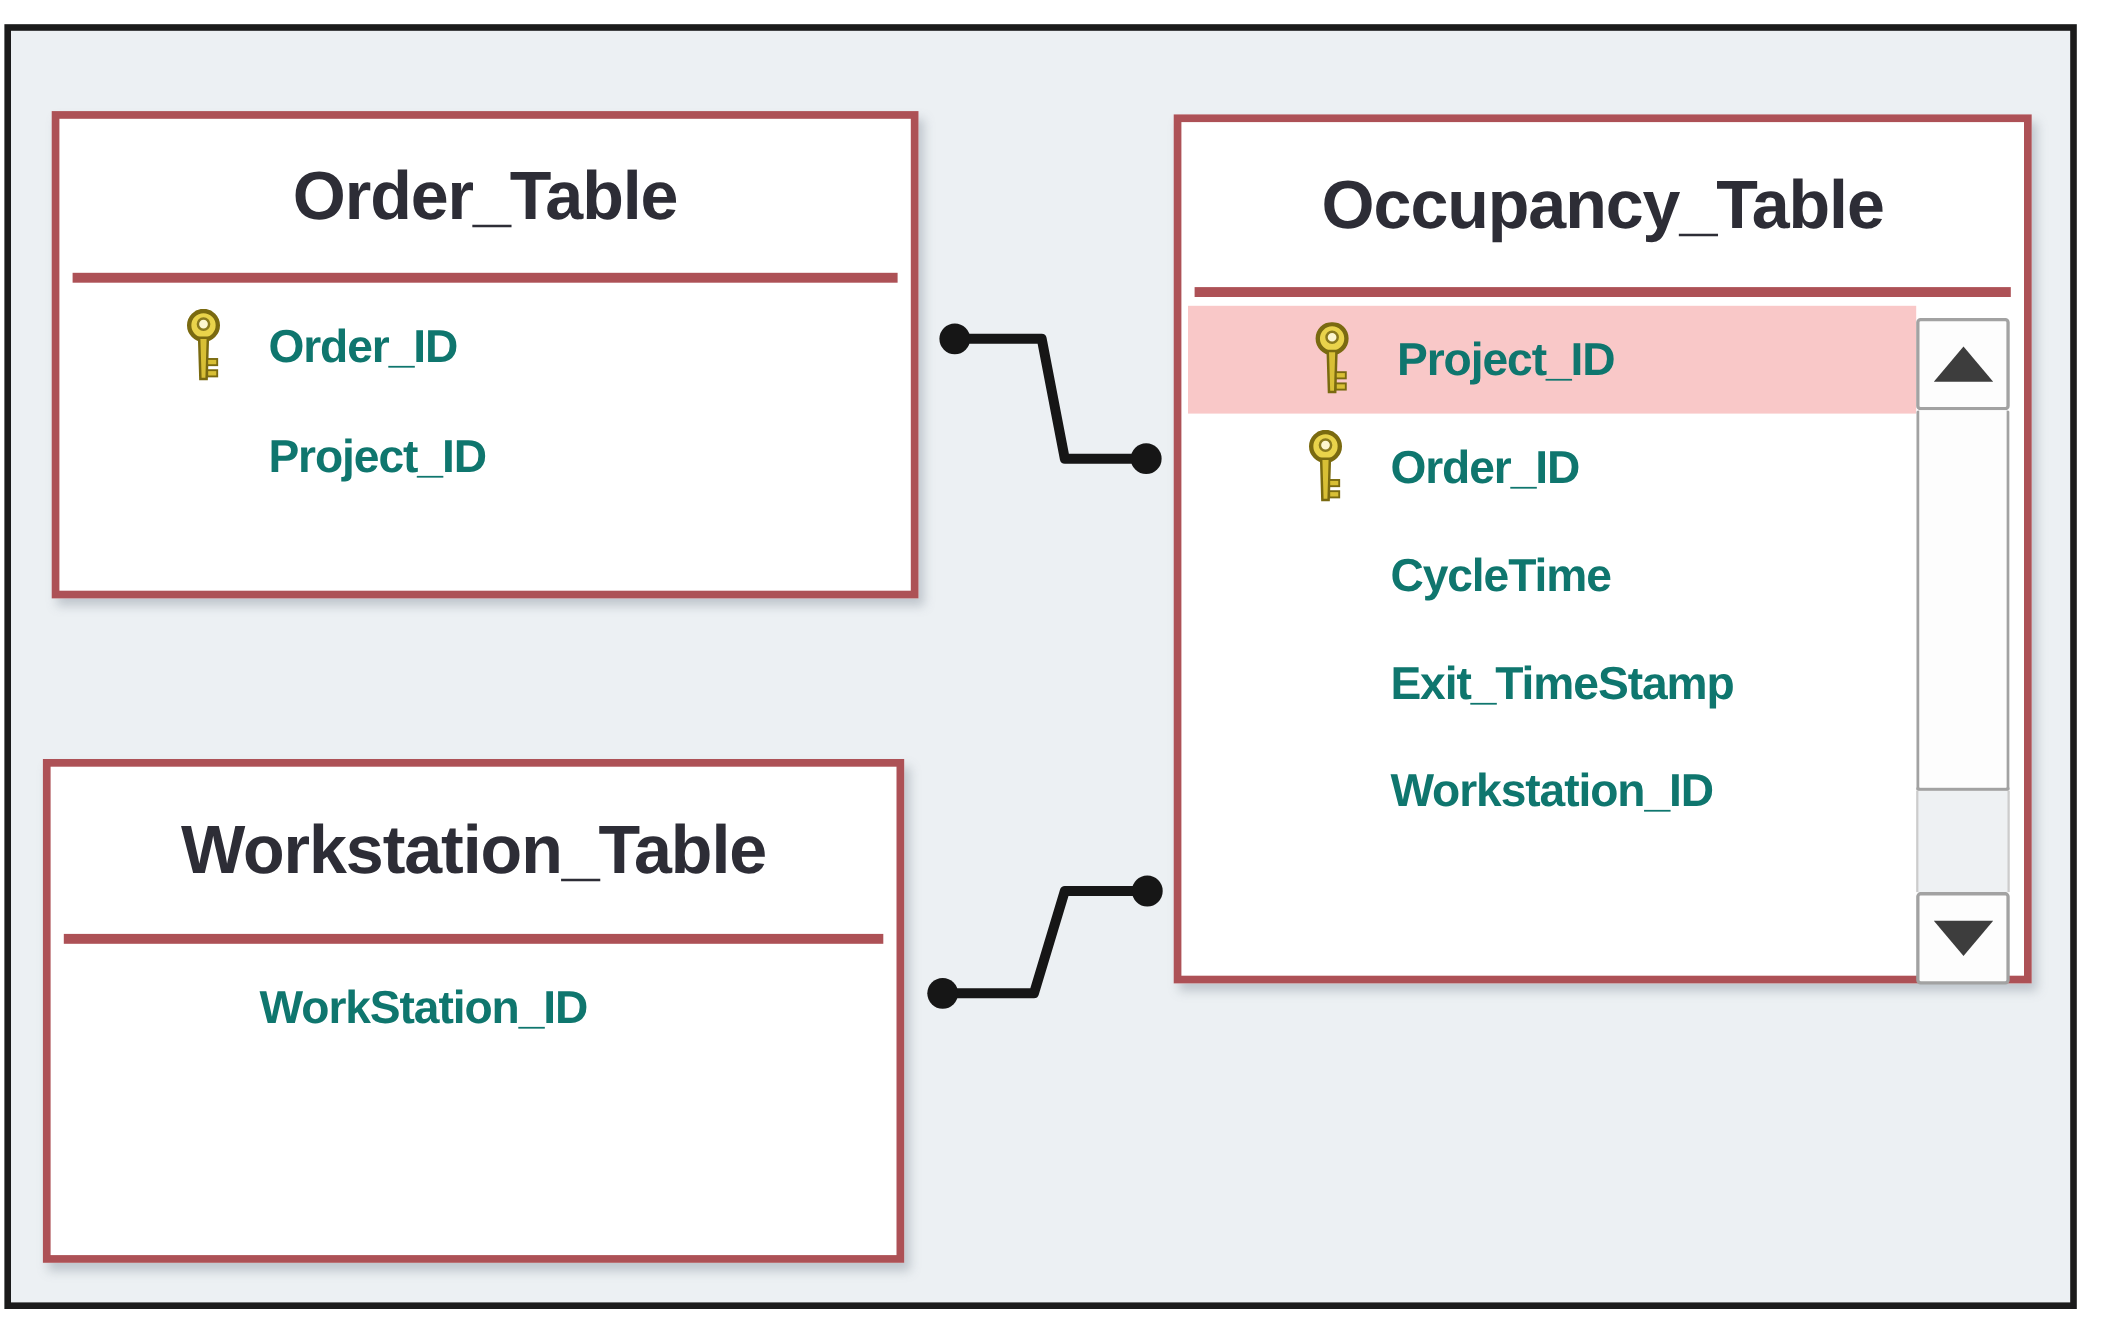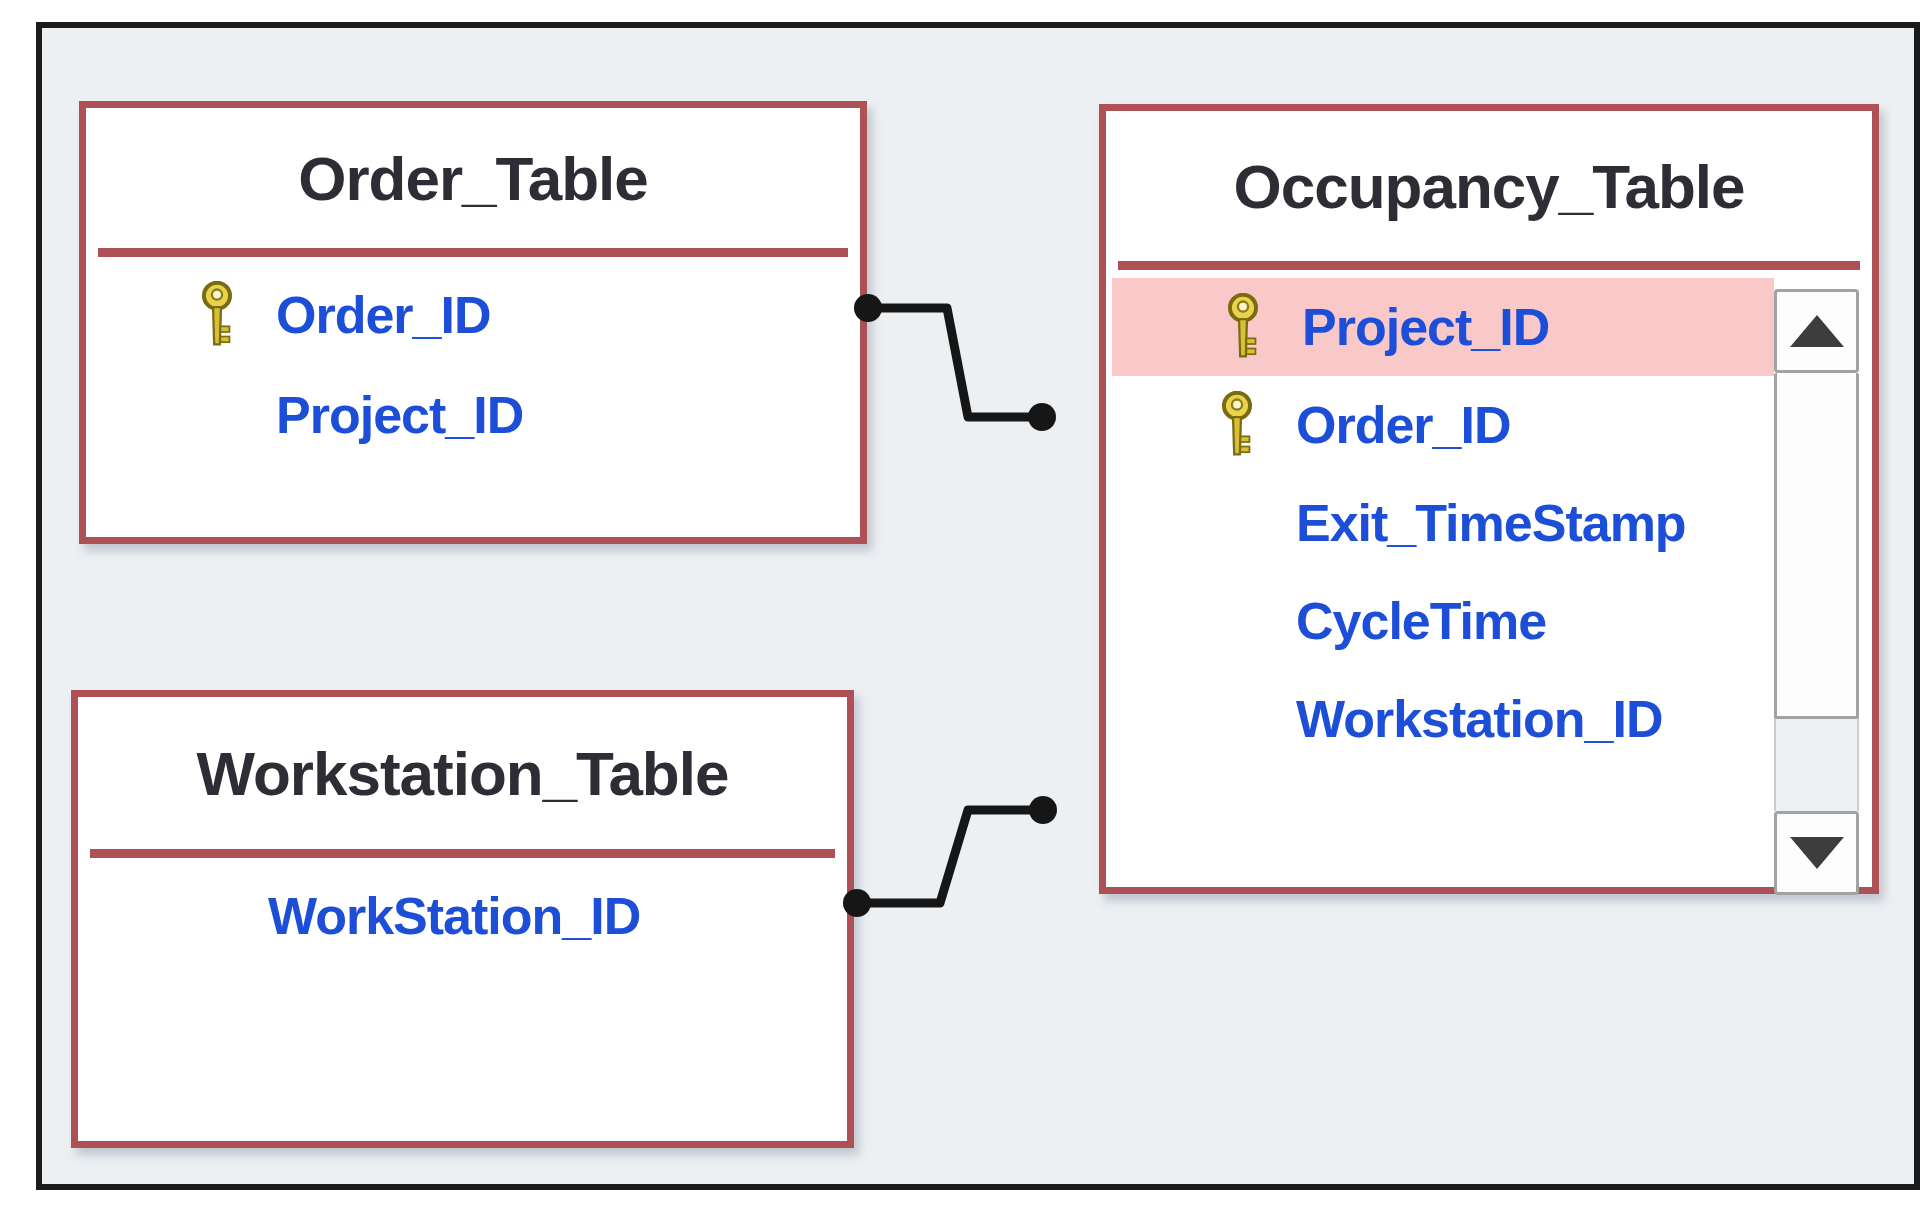--- a/index.html
+++ b/index.html
@@ -1,35 +1,35 @@
 <!DOCTYPE html>
 <html><head>
 <meta charset="utf-8">
 <style>
   html,body{margin:0;padding:0;background:#ffffff;}
   .stage{position:relative;width:1928px;height:1208px;background:#ffffff;
          font-family:"Liberation Sans",sans-serif;overflow:hidden;}
-  .frame{position:absolute;left:36px;top:22px;width:1884px;height:1168px;
+  .frame{position:absolute;left:4px;top:22px;width:1884px;height:1168px;
          background:#ecf0f3;border:6px solid #1b1b1b;box-sizing:border-box;}
 
   .table-box{position:absolute;background:#ffffff;border:7px solid #ad5156;
              box-sizing:border-box;box-shadow:5px 7px 9px rgba(110,120,135,.35);}
   .t-order{left:37px;top:73px;width:788px;height:443px;}       
   .t-occupancy{left:1057px;top:76px;width:780px;height:790px;}
   .t-workstation{left:29px;top:662px;width:783px;height:458px;}
 
   .table-title{height:140px;display:flex;align-items:center;justify-content:center;
                font-size:62px;font-weight:bold;color:#2d2d36;letter-spacing:-1px;}
   .t-occupancy .table-title{height:150px;}
   .t-workstation .table-title{height:152px;}
   .hr{border-top:9px solid #ad5156;margin:0 12px;}
 
   ul.fields{list-style:none;margin:8px 0 0 0;padding:0;}
   .field-row{height:100px;display:flex;align-items:center;padding-left:108px;
-             font-size:52px;font-weight:bold;color:#1d4ed8;letter-spacing:-1px;
+             font-size:42px;font-weight:bold;color:#0f766e;letter-spacing:-1px;
              box-sizing:border-box;}
   .t-occupancy .field-row{height:98px;}
   .field-row.hl{background:#f9c8c8;margin:0 98px 0 6px;}
   .key-slot{width:82px;flex:0 0 82px;display:flex;align-items:center;}
   .key-ico{display:block;}
 
   
   .scrollbar{position:absolute;left:668px;top:178px;width:85px;height:606px;
              display:flex;flex-direction:column;box-sizing:border-box;}
   .sb-btn{height:84px;flex:0 0 84px;background:#fdfdfd;border:3px solid #a2a2a2;
@@ -116,33 +116,33 @@
           <li class="field-row">
     <span class="key-slot">
       <svg class="key-ico" width="46" height="68" viewBox="0 0 40 60" aria-hidden="true" style="visibility: hidden;">
         <circle cx="20" cy="13" r="11.5" fill="#e9d34b" stroke="#7a6a10" stroke-width="3.5"></circle>
         <circle cx="20" cy="12" r="4.5" fill="#fdf6cf" stroke="#8a7a1e" stroke-width="2"></circle>
         <path d="M16.5 23 L23.5 23 L22.5 56 L17.5 56 Z" fill="#d8bf35" stroke="#7a6a10" stroke-width="2"></path>
         <rect x="23" y="40" width="8" height="5" fill="#d8bf35" stroke="#7a6a10" stroke-width="1.5"></rect>
         <rect x="23" y="49" width="8" height="5" fill="#d8bf35" stroke="#7a6a10" stroke-width="1.5"></rect>
       </svg>
     </span>
+    <span class="fname">CycleTime</span>
+  </li>
+          <li class="field-row">
+    <span class="key-slot">
+      <svg class="key-ico" width="46" height="68" viewBox="0 0 40 60" aria-hidden="true" style="visibility: hidden;">
+        <circle cx="20" cy="13" r="11.5" fill="#e9d34b" stroke="#7a6a10" stroke-width="3.5"></circle>
+        <circle cx="20" cy="12" r="4.5" fill="#fdf6cf" stroke="#8a7a1e" stroke-width="2"></circle>
+        <path d="M16.5 23 L23.5 23 L22.5 56 L17.5 56 Z" fill="#d8bf35" stroke="#7a6a10" stroke-width="2"></path>
+        <rect x="23" y="40" width="8" height="5" fill="#d8bf35" stroke="#7a6a10" stroke-width="1.5"></rect>
+        <rect x="23" y="49" width="8" height="5" fill="#d8bf35" stroke="#7a6a10" stroke-width="1.5"></rect>
+      </svg>
+    </span>
     <span class="fname">Exit_TimeStamp</span>
-  </li>
-          <li class="field-row">
-    <span class="key-slot">
-      <svg class="key-ico" width="46" height="68" viewBox="0 0 40 60" aria-hidden="true" style="visibility: hidden;">
-        <circle cx="20" cy="13" r="11.5" fill="#e9d34b" stroke="#7a6a10" stroke-width="3.5"></circle>
-        <circle cx="20" cy="12" r="4.5" fill="#fdf6cf" stroke="#8a7a1e" stroke-width="2"></circle>
-        <path d="M16.5 23 L23.5 23 L22.5 56 L17.5 56 Z" fill="#d8bf35" stroke="#7a6a10" stroke-width="2"></path>
-        <rect x="23" y="40" width="8" height="5" fill="#d8bf35" stroke="#7a6a10" stroke-width="1.5"></rect>
-        <rect x="23" y="49" width="8" height="5" fill="#d8bf35" stroke="#7a6a10" stroke-width="1.5"></rect>
-      </svg>
-    </span>
-    <span class="fname">CycleTime</span>
   </li>
           <li class="field-row">
     <span class="key-slot">
       <svg class="key-ico" width="46" height="68" viewBox="0 0 40 60" aria-hidden="true" style="visibility: hidden;">
         <circle cx="20" cy="13" r="11.5" fill="#e9d34b" stroke="#7a6a10" stroke-width="3.5"></circle>
         <circle cx="20" cy="12" r="4.5" fill="#fdf6cf" stroke="#8a7a1e" stroke-width="2"></circle>
         <path d="M16.5 23 L23.5 23 L22.5 56 L17.5 56 Z" fill="#d8bf35" stroke="#7a6a10" stroke-width="2"></path>
         <rect x="23" y="40" width="8" height="5" fill="#d8bf35" stroke="#7a6a10" stroke-width="1.5"></rect>
         <rect x="23" y="49" width="8" height="5" fill="#d8bf35" stroke="#7a6a10" stroke-width="1.5"></rect>
       </svg>

